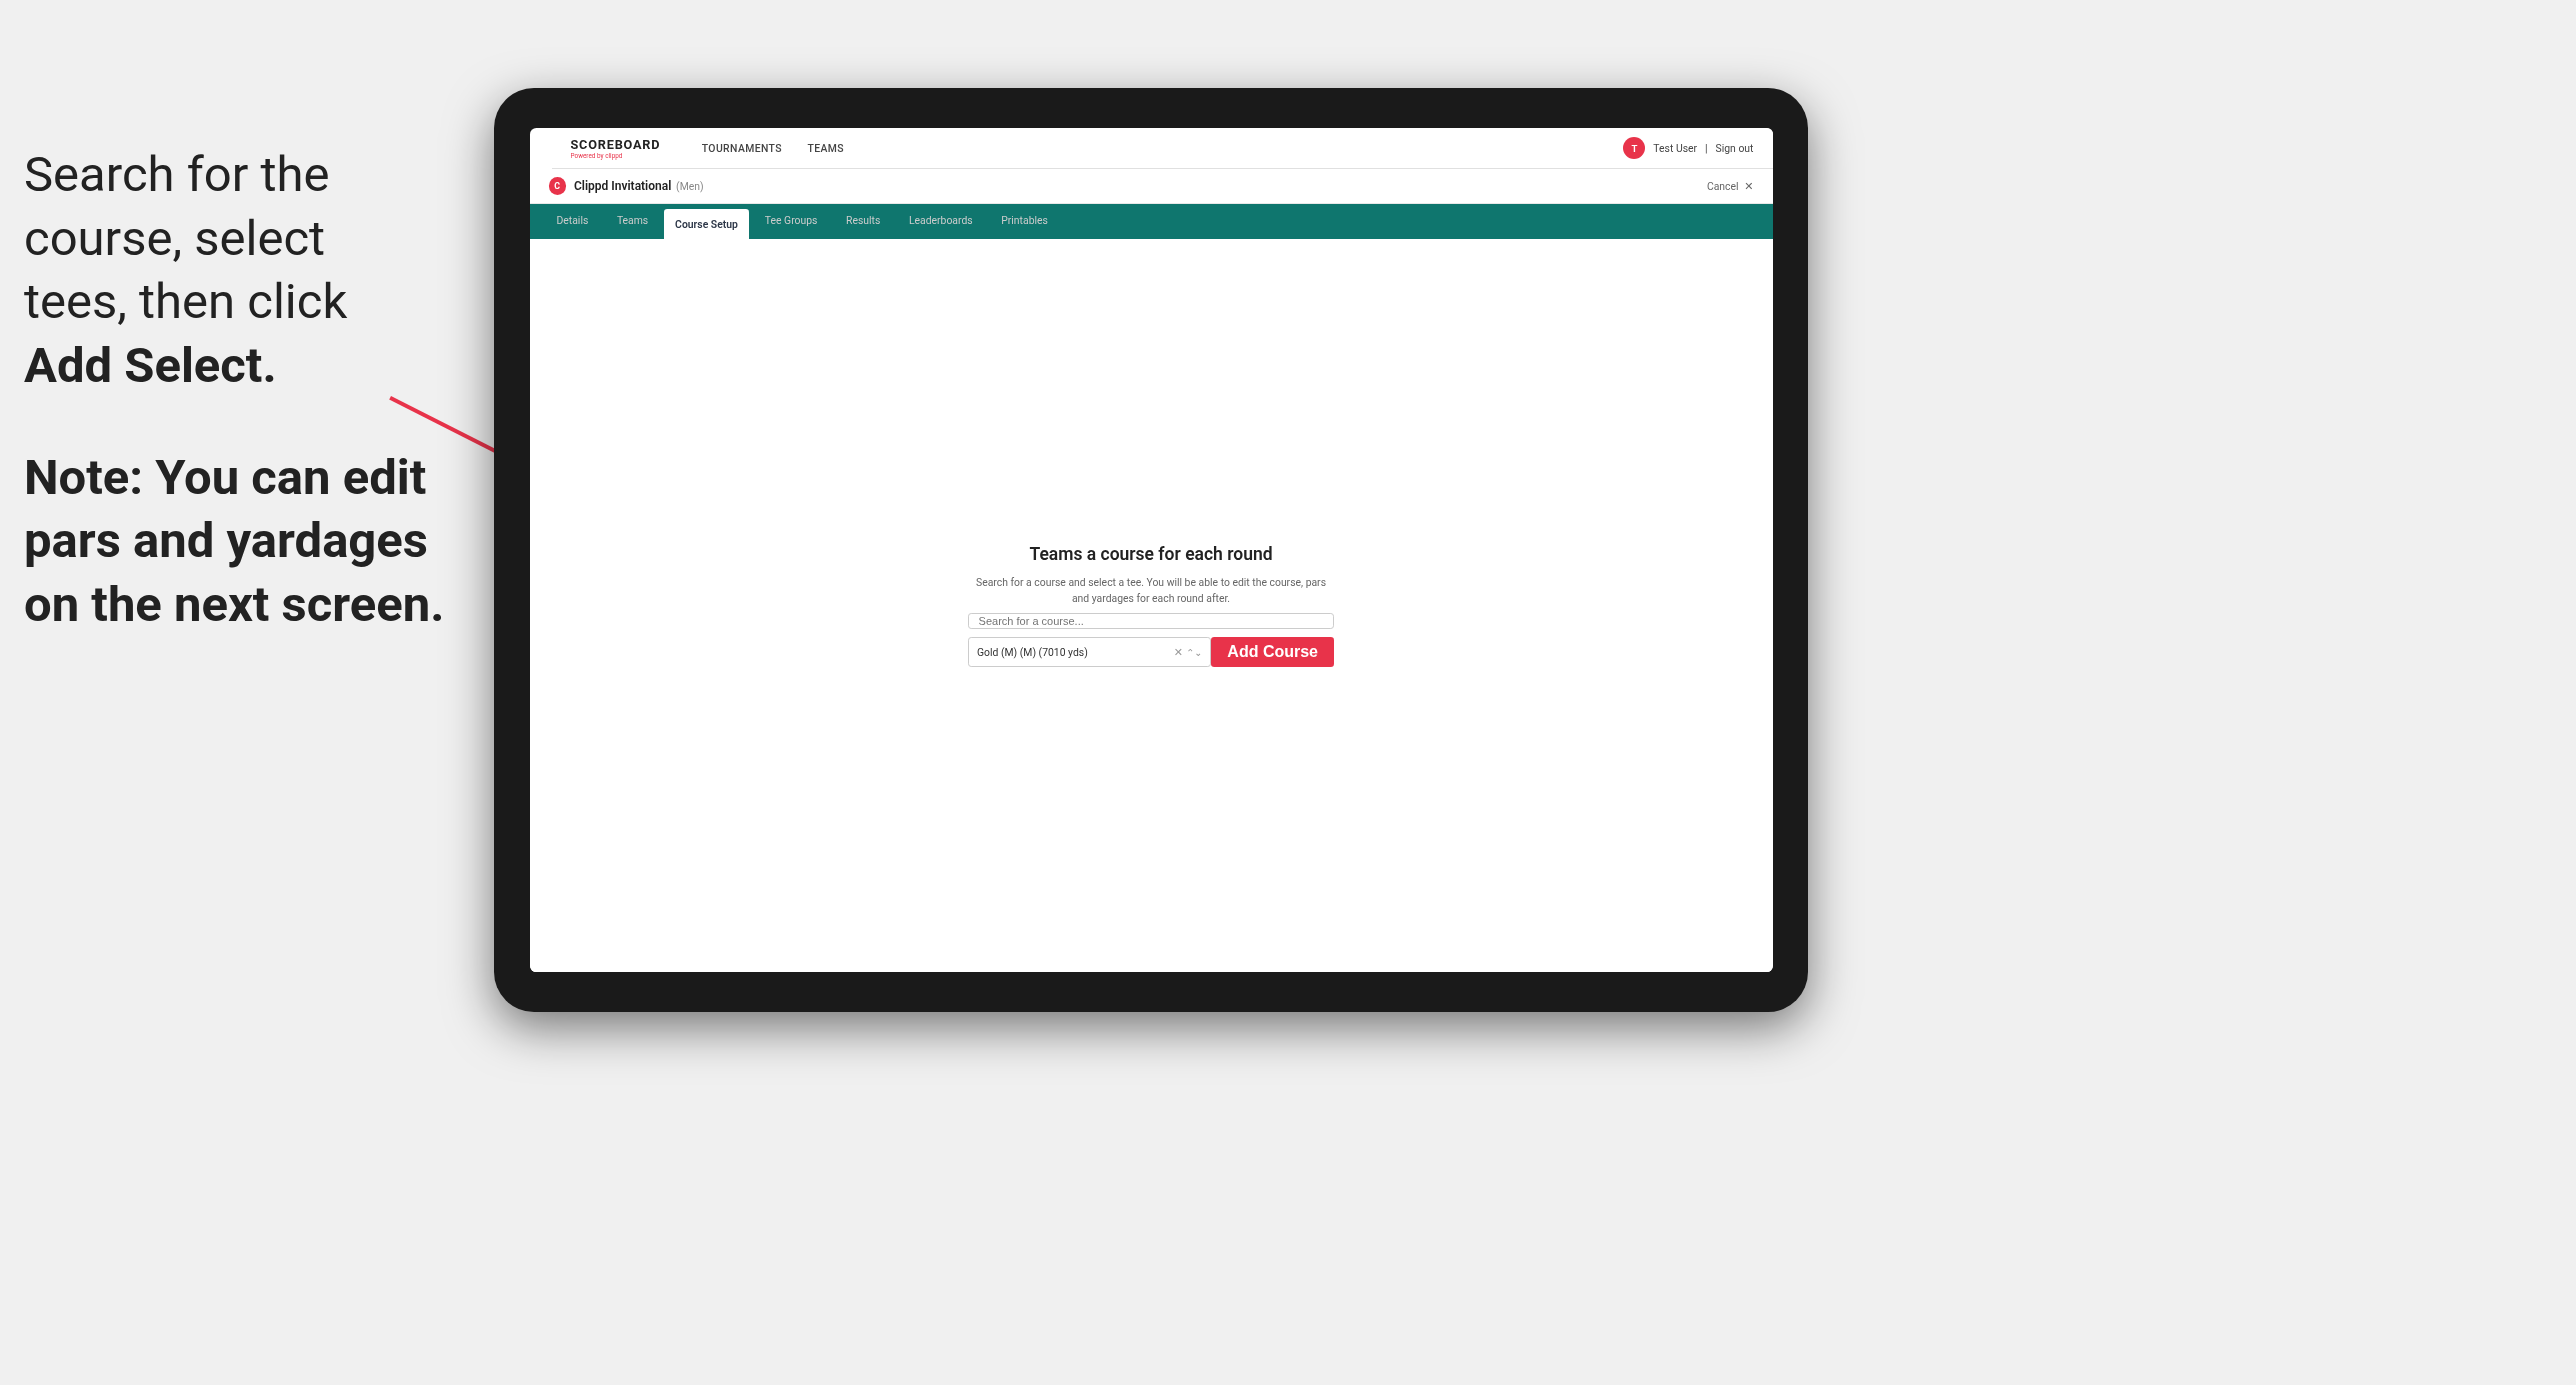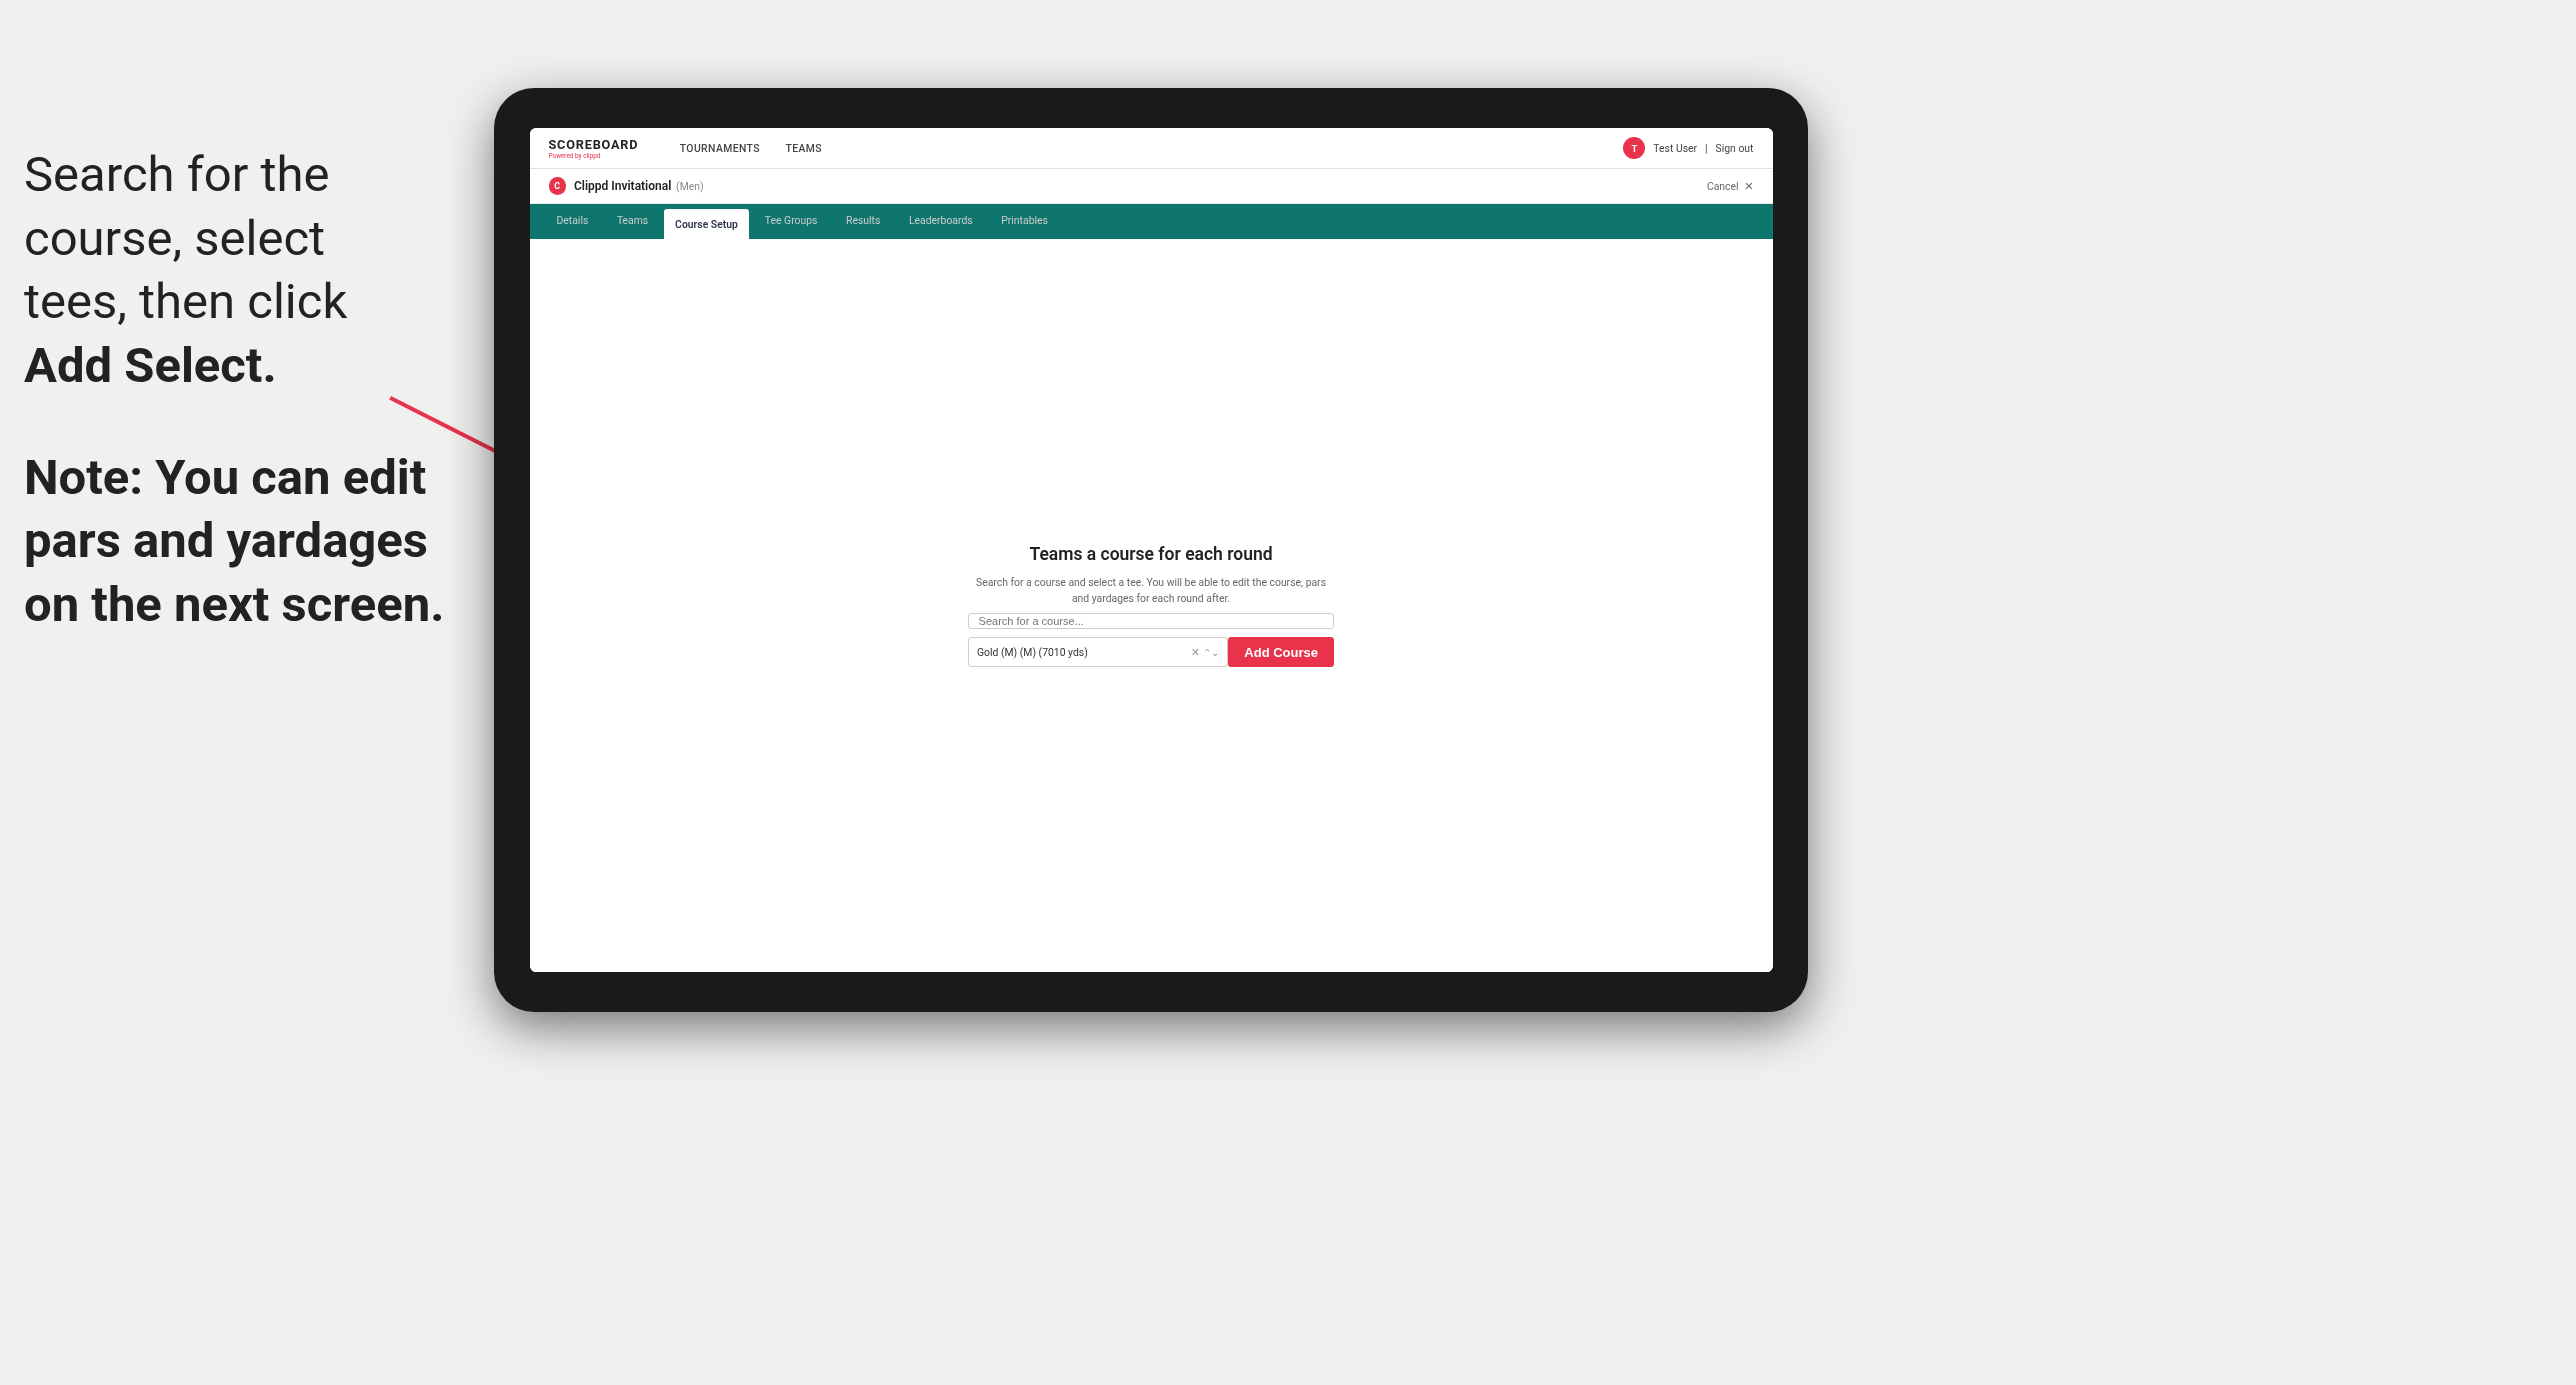--- a/index.html
+++ b/index.html
@@ -71,20 +71,21 @@
     
     .top-nav {
       height: 41px;
       background: #fff;
       border-bottom: 0.8px solid #e0e0e0;
       display: flex;
       align-items: center;
       padding: 0 19px;
       gap: 25.5px;
       flex-shrink: 0;
+      margin-left: 22px;
     }
     .logo-area {
       display: flex;
       flex-direction: column;
       margin-right: 16px;
     }
     .logo-scoreboard {
       font-size: 12.7px;
       font-weight: 700;
       color: #222;
@@ -279,21 +280,21 @@
       color: #999;
       cursor: pointer;
     }
     .add-course-btn {
       height: 30px;
       background: #e8334a;
       color: #fff;
       border: none;
       border-radius: 3.2px;
       padding: 0 16px;
-      font-size: 13px;
+      font-size: 16px;
       font-weight: 600;
       cursor: pointer;
       white-space: nowrap;
     }
   </style>
 </head>
 <body>
 
 <div class="annotation-area">
   <div class="annotation-text">

